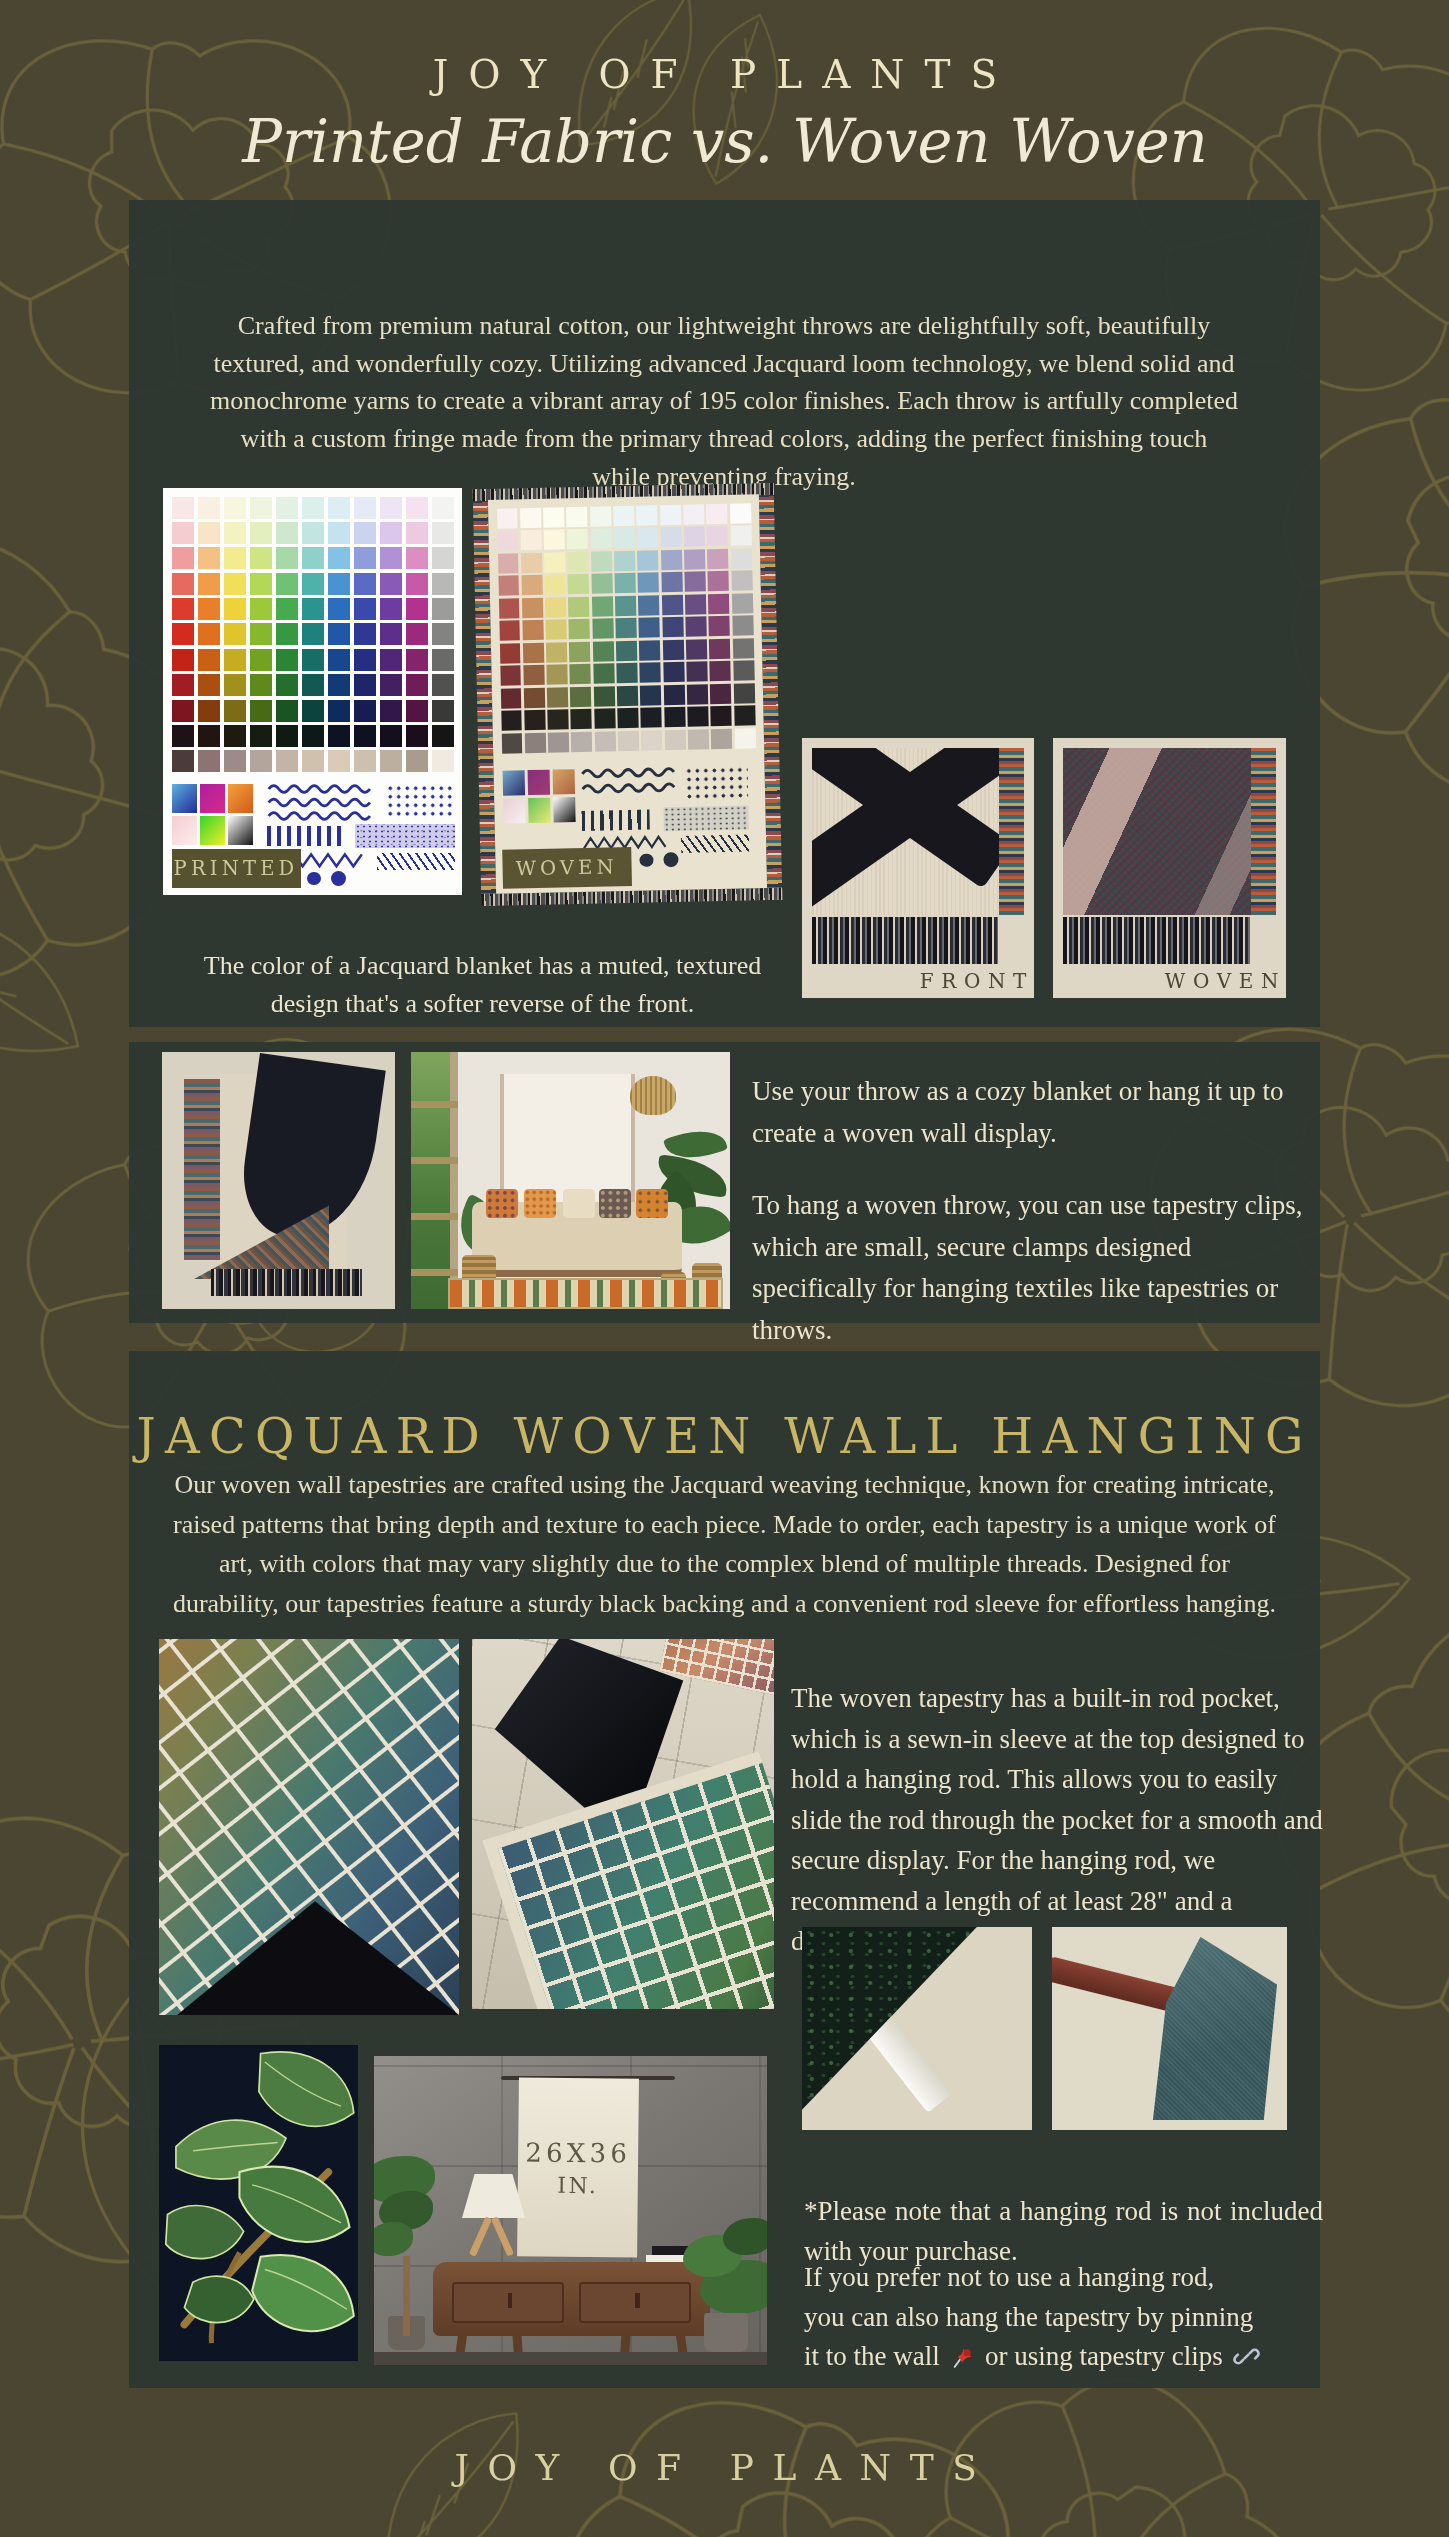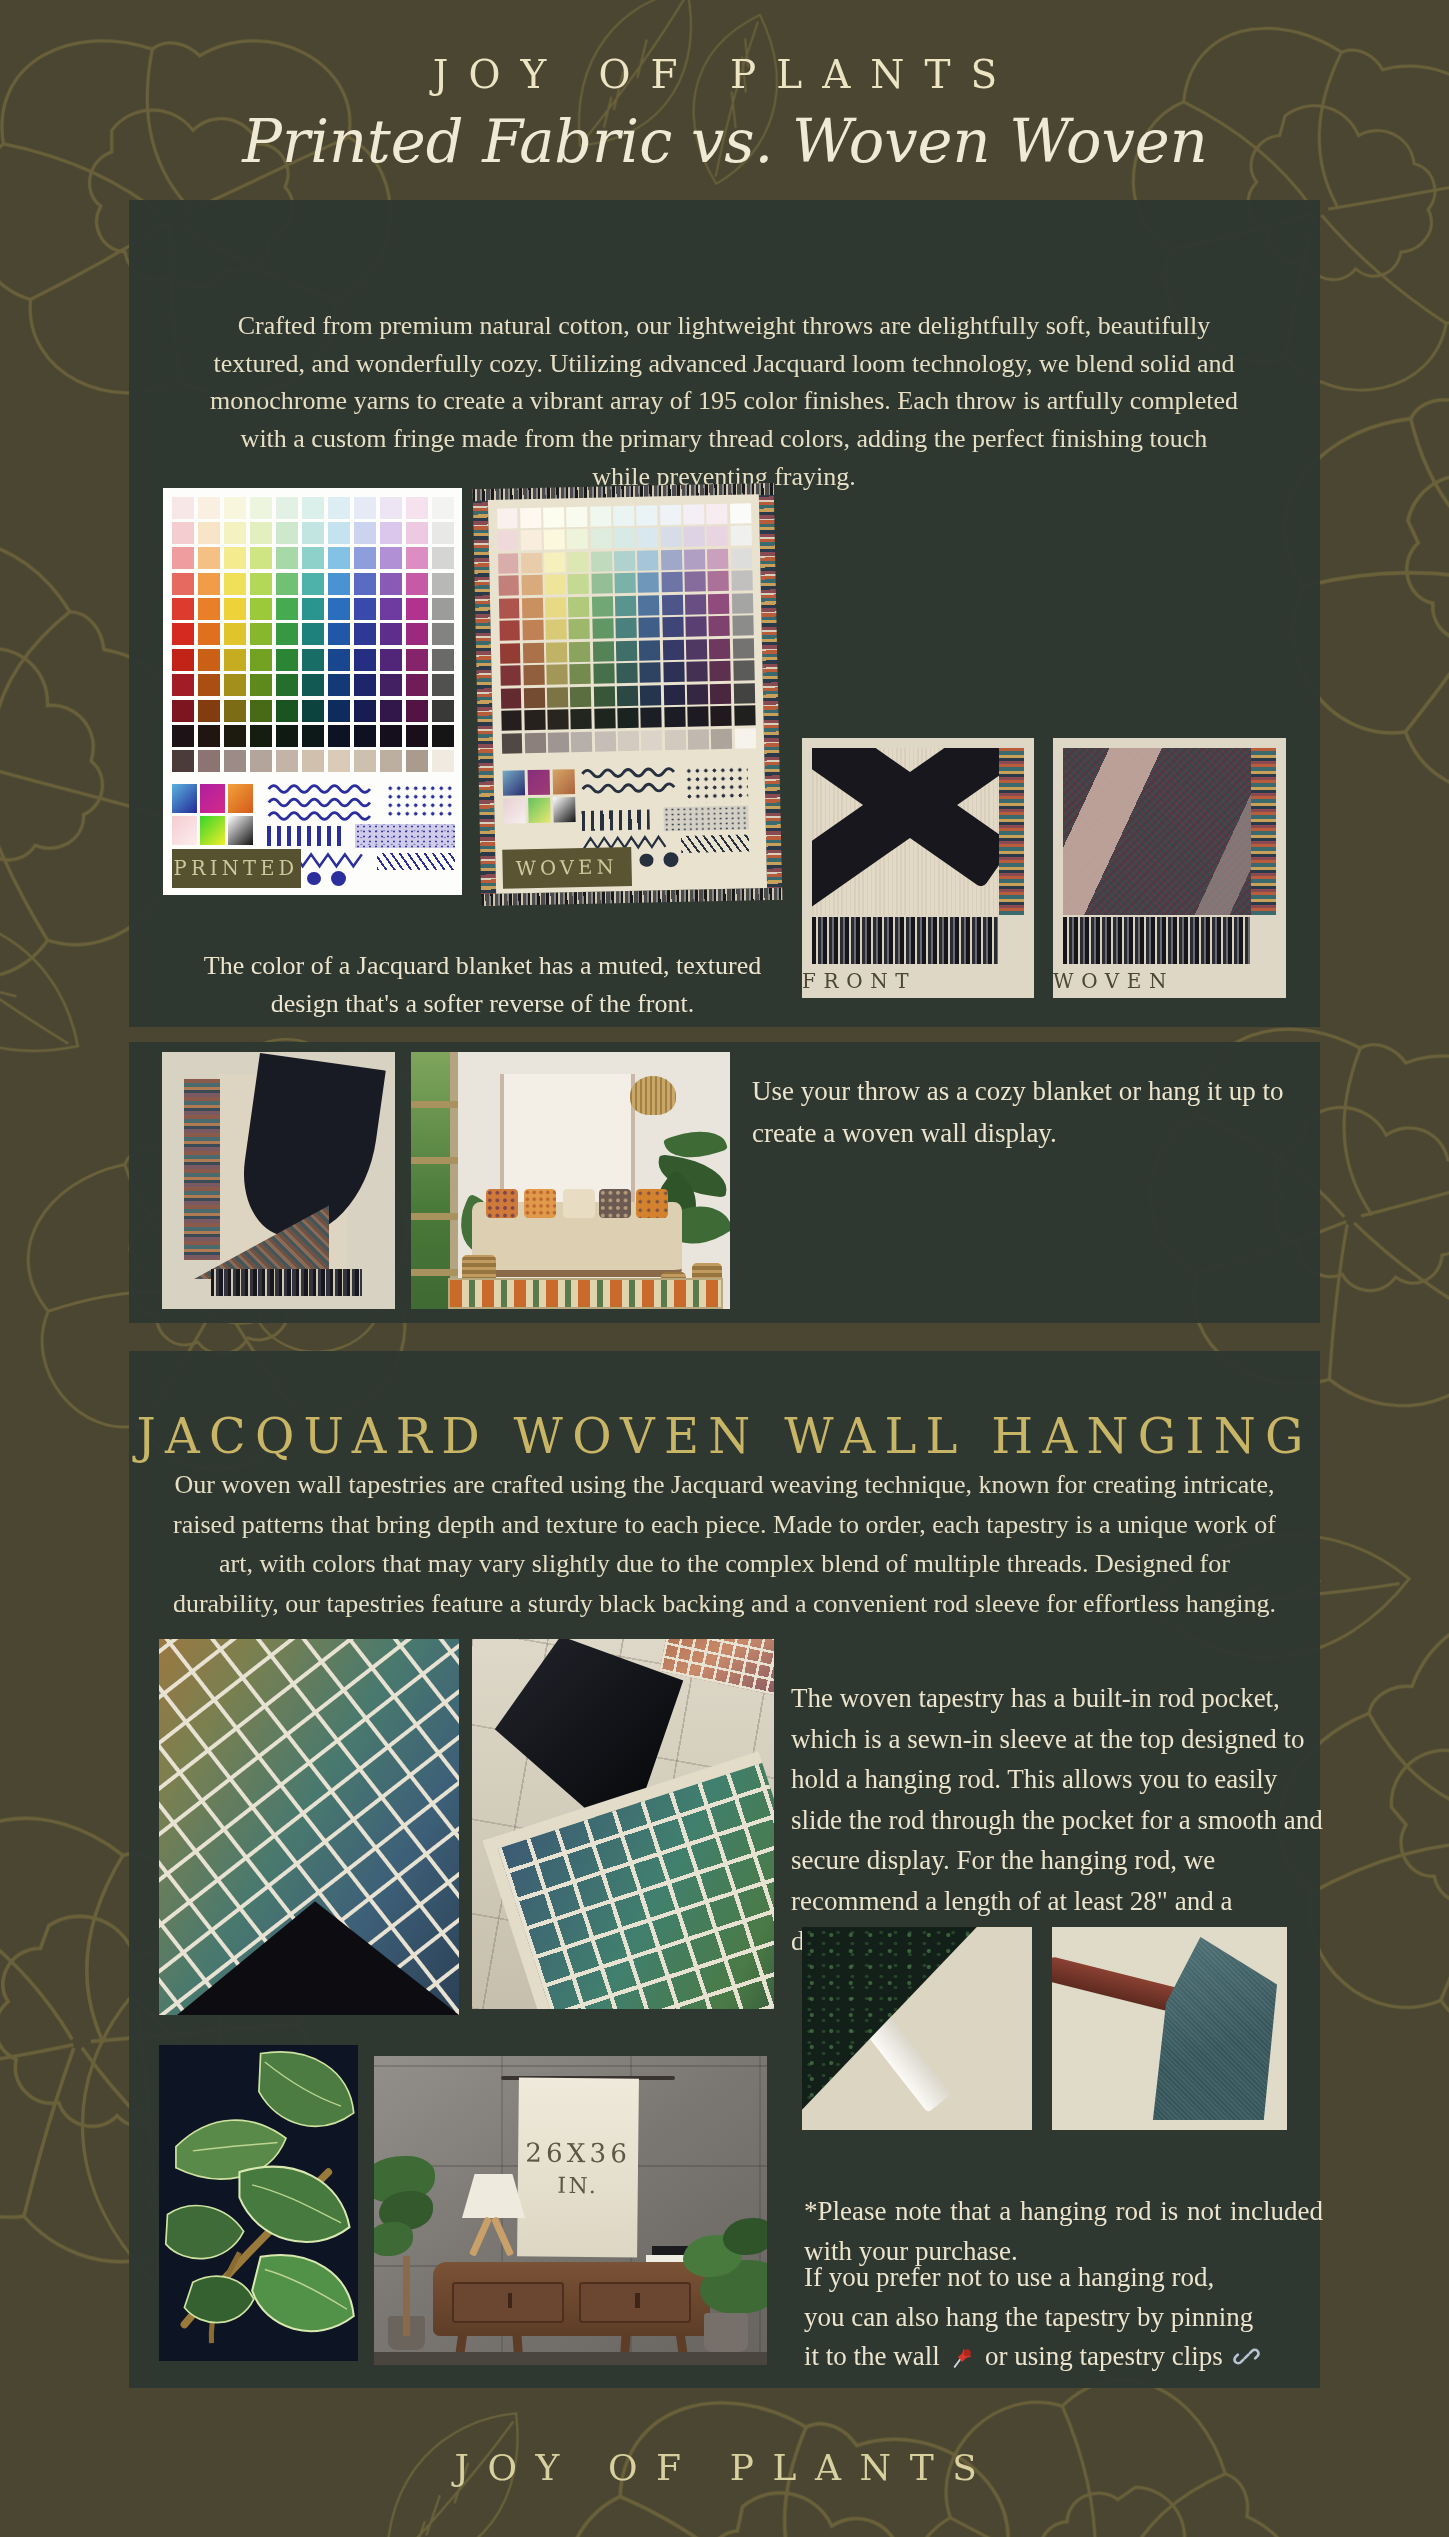--- a/index.html
+++ b/index.html
@@ -80,21 +80,21 @@
   .fb-card{position:absolute;width:232px;height:260px;background:#ded7c6;}
   .fb-fabric{position:absolute;left:10px;top:10px;right:10px;height:167px;overflow:hidden;
         background:#e3d9c7;}
   .fb-weave{position:absolute;inset:0;
         background:repeating-linear-gradient(90deg,rgba(60,40,20,.06) 0 1.7px,transparent 1.7px 4.2px);}
   .xbar{position:absolute;width:288px;height:54px;background:#17171d;border-radius:6.8px;}
   .fb-rfringe{position:absolute;right:0;top:0;bottom:0;width:25px;
         background:repeating-linear-gradient(180deg,#b85c3a 0 3.4px,#3a6a6e 3.4px 6.8px,#c9a05a 6.8px 10px,#2a3a4a 10px 12.7px,#8a4a52 12.7px 16px);}
   .fb-bfringe{position:absolute;left:10px;right:36px;top:179px;height:47px;
         background:repeating-linear-gradient(90deg,#14141a 0 4.2px,#d8d0bd 4.2px 6px,#2a2a33 6px 9.3px,#6a6a72 9.3px 11px);}
-  .fb-label{position:absolute;left:0;bottom:5px;width:100%;text-align:left;
+  .fb-label{position:absolute;left:0;bottom:5px;width:100%;text-align:right;
         font-family:"DejaVu Serif",serif;font-size:20px;letter-spacing:7.6px;color:#4a4734;}
   .back-fabric{background:#54404a;}
   .back-tex{position:absolute;inset:0;
         background:linear-gradient(115deg,transparent 0 16%,rgba(214,184,172,.8) 16% 34%,transparent 34% 72%,rgba(190,170,165,.5) 72% 84%,transparent 84%),
         repeating-linear-gradient(45deg,rgba(42,74,74,.55) 0 2.5px,transparent 2.5px 5px),
         repeating-linear-gradient(-45deg,rgba(96,44,50,.55) 0 2.5px,transparent 2.5px 6px);}
 
   
   .photo{position:absolute;overflow:hidden;}
   #photoA{left:33px;top:10px;width:233px;height:257px;background:#d8d2c3;}
@@ -638,20 +638,21 @@
         <div class="pb-pillow" style="left:164px;background:#d5822f;background-image:radial-gradient(rgba(40,40,80,.5) 1.7px,transparent 2.1px);background-size:8.5px 8.5px;"></div>
       </div>
       <div class="pb-basket" style="left:51px;bottom:15px;width:34px;height:39px;"></div>
       <div class="pb-basket" style="right:8.5px;bottom:12px;width:30px;height:34px;"></div>
       <div class="pb-basket" style="right:44px;bottom:8.5px;width:25px;height:29px;"></div>
       <div class="pb-rug"></div>
     </figure>
 
     <div class="body-text" style="left:623px;top:29px;width:555px;font-size:27px;line-height:1.55;">
       <p style="margin:0;">Use your throw as a cozy blanket or hang it up to create a woven wall display.</p>
+      <p style="margin:30px 0 0 0;">To hang a woven throw, you can use tapestry clips, which are small, secure clamps designed specifically for hanging textiles like tapestries or throws.</p>
     </div>
   </section>
 
   <section class="panel" id="panel3">
     <h2 class="big-heading" style="top:17px;">JACQUARD WOVEN WALL HANGING</h2>
     <p class="lead" style="left:34px;top:88px;width:1123px;line-height:1.52;">Our woven wall tapestries are crafted using the Jacquard weaving technique, known for creating intricate, raised patterns that bring depth and texture to each piece. Made to order, each tapestry is a unique work of art, with colors that may vary slightly due to the complex blend of multiple threads. Designed for durability, our tapestries feature a sturdy black backing and a convenient rod sleeve for effortless hanging.</p>
 
     <figure class="photo" id="photoC" style="margin:0;">
       <div class="grid-fab pc-grid"></div>
       <div class="pc-fold"></div>

